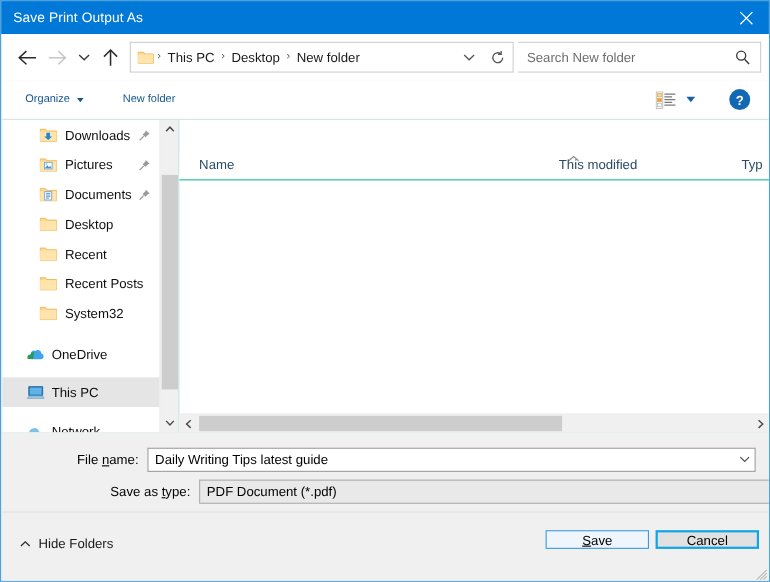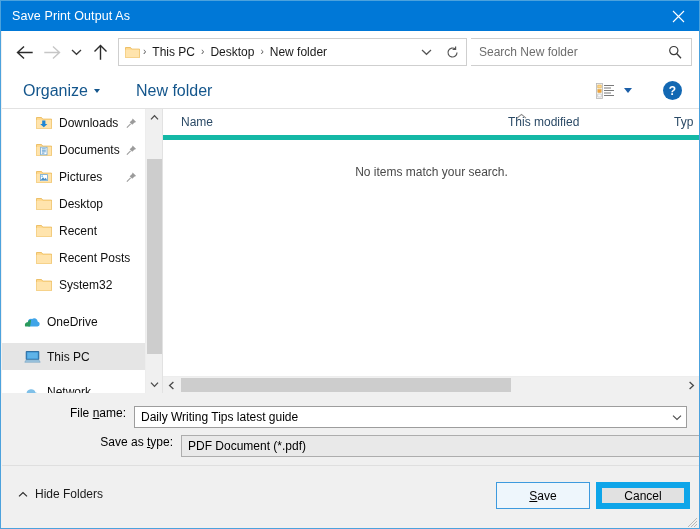--- a/index.html
+++ b/index.html
@@ -144,21 +144,21 @@
     left: 1px; top: 72px;
     width: 698px;
     height: 36px;
     background: #ffffff;
     display: flex;
     align-items: center;
     border-bottom: 1px solid #e2e2e2;
     box-sizing: border-box;
   }
   .cmd {
-    font-size: 16px;
+    font-size: 10px;
     color: #14568c;
     padding: 4px 9px;
     white-space: nowrap;
     display: flex;
     align-items: center;
   }
   #cmd-organize { margin-left: 12px; }
   #cmd-newfolder { margin-left: 18px; }
   .cmd-caret {
     margin-left: 6px;
@@ -290,22 +290,23 @@
     position: relative;
     flex: 1 1 auto;
     background: #ffffff;
     overflow: hidden;
   }
   #column-header {
     position: relative;
     height: 26px;
     display: flex;
     align-items: center;
-    border-bottom: 5px solid #14b8a6;
+    border-bottom: 1px solid #14b8a6;
     background: #ffffff;
+    margin-top: 28px;
   }
   .col {
     font-size: 12px;
     color: #2b4a66;
     position: absolute;
     white-space: nowrap;
   }
   #col-name { left: 18px; }
   #col-date { left: 345px; }
   #col-type { left: 511px; }
@@ -362,20 +363,21 @@
     width: 698px;
     height: 72px;
     background: #f0f0f0;
   }
   .formrow {
     position: absolute;
     left: 0;
     width: 698px;
     height: 23px;
     display: flex;
+    align-items: center;
   }
   #row-filename { top: 13px; }
   #row-filetype { top: 42px; padding-left: 47px; }
   .formlabel {
     width: 132px;
     flex: none;
     text-align: right;
     padding-right: 8px;
     box-sizing: border-box;
     font-size: 12px;
@@ -440,37 +442,37 @@
   }
   #hide-folders-caret {
     margin-right: 7px;
     display: flex;
     align-items: center;
   }
   .dlgbutton {
     position: absolute;
     top: 16px;
     width: 94px;
-    height: 27px;
+    height: 17px;
     font-size: 12px;
     color: #000000;
     display: flex;
     align-items: center;
     justify-content: center;
     box-sizing: border-box;
   }
   #btn-save {
     right: 110px;
     background: #eef6fc;
     border: 1px solid #3d9ade;
   }
   #btn-cancel {
     right: 10px;
     background: #e1e1e1;
-    border: 6px solid #0ea5e9;
+    border: 2px solid #0ea5e9;
   }
   .dlgbutton u { text-decoration: underline; }
   #resize-grip {
     position: absolute;
     right: 2px;
     bottom: 1px;
     width: 12px;
     height: 12px;
   }
 </style>
@@ -596,44 +598,44 @@
               <path d="M4.6 6.4 L0.9 10.1" stroke="#9b9b9b" stroke-width="1.1"></path>
             </svg>
           </span>
         </div>
 
         <div class="navitem indent">
           <span class="navitem-icon">
             <svg width="16" height="14" viewBox="0 0 16 14">
               <path d="M0.5 1.5 h5 l1.2 1.6 h8.8 v9.4 h-15 z" fill="#ffd88c" stroke="#e8b552" stroke-width="0.8"></path>
               <path d="M0.5 3.8 h14.8 v8.7 h-14.8 z" fill="#ffe4ad"></path>
-              <rect x="4.6" y="4.2" width="6.4" height="7.6" fill="#ffffff" stroke="#6fa8d8" stroke-width="0.8"></rect>
-              <path d="M5.8 5.8 h4 M5.8 7.3 h4 M5.8 8.8 h4 M5.8 10.2 h2.6" stroke="#4a90c8" stroke-width="0.8"></path>
-            </svg>
-          </span>
-          <span class="navitem-label">Documents</span>
+              <rect x="4.4" y="4.6" width="7" height="6" fill="#ffffff" stroke="#6fa8d8" stroke-width="0.8"></rect>
+              <path d="M4.8 10 L7 7.2 L8.6 9 L9.8 7.8 L11 10 z" fill="#4a90c8"></path>
+              <circle cx="6.2" cy="6.2" r="0.9" fill="#7ec8ef"></circle>
+            </svg>
+          </span>
+          <span class="navitem-label">Pictures</span>
           <span class="navitem-pin">
             <svg width="11" height="11" viewBox="0 0 11 11">
               <path d="M6.6 0.9 L10.1 4.4 L8.6 4.9 L6.2 7.3 L3.7 4.8 L6.1 2.4 z" fill="#9b9b9b"></path>
               <path d="M4.6 6.4 L0.9 10.1" stroke="#9b9b9b" stroke-width="1.1"></path>
             </svg>
           </span>
         </div>
 
         <div class="navitem indent">
           <span class="navitem-icon">
             <svg width="16" height="14" viewBox="0 0 16 14">
               <path d="M0.5 1.5 h5 l1.2 1.6 h8.8 v9.4 h-15 z" fill="#ffd88c" stroke="#e8b552" stroke-width="0.8"></path>
               <path d="M0.5 3.8 h14.8 v8.7 h-14.8 z" fill="#ffe4ad"></path>
-              <rect x="4.4" y="4.6" width="7" height="6" fill="#ffffff" stroke="#6fa8d8" stroke-width="0.8"></rect>
-              <path d="M4.8 10 L7 7.2 L8.6 9 L9.8 7.8 L11 10 z" fill="#4a90c8"></path>
-              <circle cx="6.2" cy="6.2" r="0.9" fill="#7ec8ef"></circle>
-            </svg>
-          </span>
-          <span class="navitem-label">Pictures</span>
+              <rect x="4.6" y="4.2" width="6.4" height="7.6" fill="#ffffff" stroke="#6fa8d8" stroke-width="0.8"></rect>
+              <path d="M5.8 5.8 h4 M5.8 7.3 h4 M5.8 8.8 h4 M5.8 10.2 h2.6" stroke="#4a90c8" stroke-width="0.8"></path>
+            </svg>
+          </span>
+          <span class="navitem-label">Documents</span>
           <span class="navitem-pin">
             <svg width="11" height="11" viewBox="0 0 11 11">
               <path d="M6.6 0.9 L10.1 4.4 L8.6 4.9 L6.2 7.3 L3.7 4.8 L6.1 2.4 z" fill="#9b9b9b"></path>
               <path d="M4.6 6.4 L0.9 10.1" stroke="#9b9b9b" stroke-width="1.1"></path>
             </svg>
           </span>
         </div>
 
         <div class="navitem indent">
           <span class="navitem-icon">
@@ -731,21 +733,20 @@
         <span class="col" id="col-name">Name</span>
         <span id="sort-indicator">
           <svg width="13" height="7" viewBox="0 0 13 7">
             <path d="M2 5.2 L6.5 1.4 L11 5.2" stroke="#8a8a8a" stroke-width="1.1" fill="none"></path>
           </svg>
         </span>
         <span class="col" id="col-date">This modified</span>
         <span class="col" id="col-type">Typ</span>
       </div>
 
-      <div id="empty-message">No items match your search.</div>
 
       <div id="filepane-hscroll">
         <div class="hsb-arrow left">
           <svg width="7" height="9" viewBox="0 0 7 9">
             <path d="M5.4 1 L1.6 4.5 L5.4 8" stroke="#4a4a4a" stroke-width="1.3" fill="none"></path>
           </svg>
         </div>
         <div id="filepane-hthumb"></div>
         <div class="hsb-arrow right">
           <svg width="7" height="9" viewBox="0 0 7 9">

